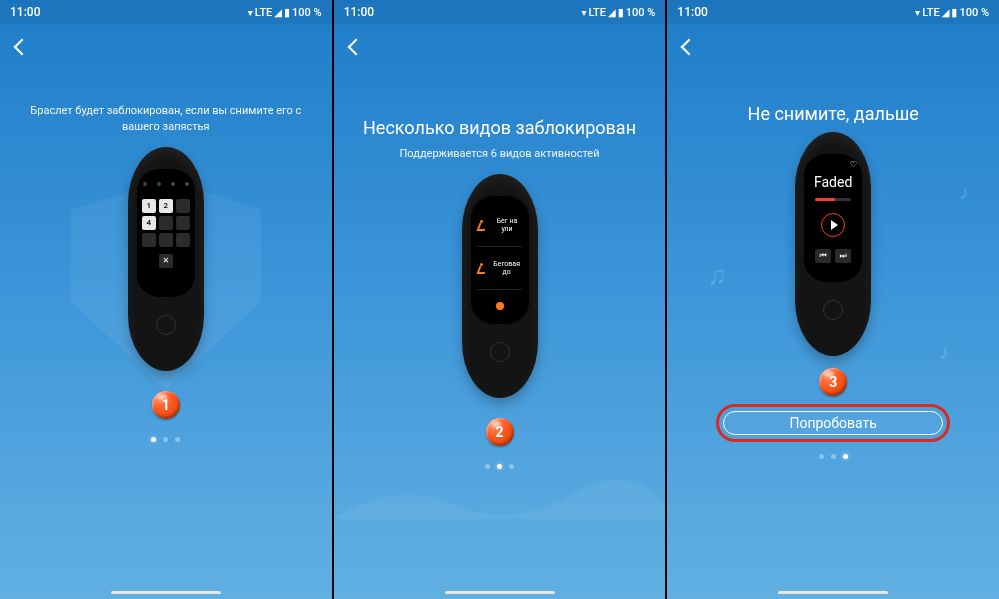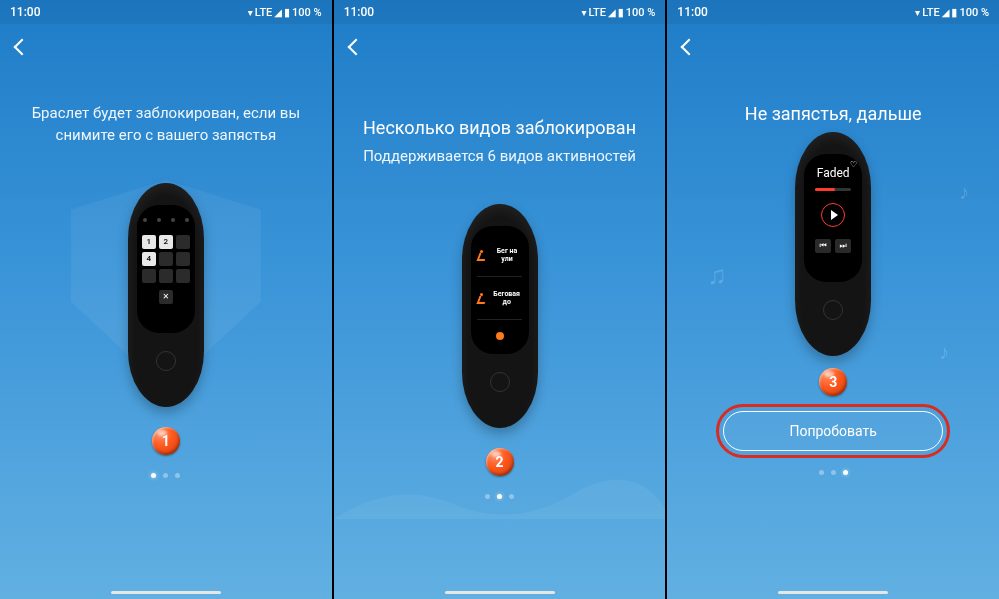--- a/index.html
+++ b/index.html
@@ -38,21 +38,21 @@
   .content {
     flex: 1;
     display: flex;
     flex-direction: column;
     align-items: center;
     padding-top: 46px;
     color: #fff;
     text-align: center;
   }
   .title { font-size: 18px; font-weight: 400; margin-bottom: 8px; }
-  .subtitle { font-size: 15px; line-height: 1.45; opacity: .92; max-width: 280px; margin-bottom: 36px; }
+  .subtitle { font-size: 11px; line-height: 1.45; opacity: .92; max-width: 280px; margin-bottom: 12px; }
   
   .band {
     width: 76px;
     height: 224px;
     background: #141414;
     border-radius: 38px / 56px;
     box-shadow: inset 0 6px 12px rgba(255,255,255,.06), 0 6px 12px rgba(0,0,0,.25);
     position: relative;
     display: flex;
     flex-direction: column;
@@ -86,21 +86,21 @@
   .kp-x { display:flex;align-items:center;justify-content:center; width:14px;height:14px;background:#2b2b2b;border-radius:2px;color:#fff;font-size:8px;margin-top:3px;}
   
   .act-item { display:flex; align-items:center; gap:4px; color:#fff; font-size:7px; width:100%; padding:3px 2px; }
   .act-item .icn { width:12px;height:12px; display:flex;align-items:center;justify-content:center; }
   .runner { width:10px;height:10px; position:relative;}
   .runner::before{content:"";position:absolute;top:0;left:3px;width:3px;height:3px;background:#ff7a1a;border-radius:50%;}
   .runner::after{content:"";position:absolute;top:3px;left:1px;width:6px;height:6px;border-left:2px solid #ff7a1a;border-bottom:2px solid #ff7a1a;transform:skewX(-20deg);}
   .act-sep { height:1px; background:#222; width:90%; }
   .dot-orange { width:8px;height:8px;border-radius:50%;background:#ff7a1a;margin-top:2px;}
   
-  .music-title { color:#fff; font-size:12px; margin-top:4px;}
+  .music-title { color:#fff; font-size:14px; margin-top:12px;}
   .music-bar { width:36px; height:3px; background:#333; border-radius:2px; position:relative; margin-top:4px;}
   .music-bar .fill{position:absolute;left:0;top:0;height:100%;width:55%;background:#ff3b30;border-radius:2px;}
   .music-play { width:24px;height:24px;border:1.5px solid #ff3b30;border-radius:50%;display:flex;align-items:center;justify-content:center;margin-top:8px;}
   .music-play .tri-r { width:0;height:0;border-left:7px solid #fff;border-top:5px solid transparent;border-bottom:5px solid transparent;margin-left:2px;}
   .music-controls { display:flex; gap:4px; margin-top:8px;}
   .mc { width:16px;height:14px;background:#2a2a2a;border-radius:2px;display:flex;align-items:center;justify-content:center;color:#fff;font-size:8px;}
   .heart-ic { color:#fff;font-size:8px;position:absolute;top:6px;right:5px;}
   
   .step-badge {
     width: 28px; height: 28px;
@@ -115,21 +115,21 @@
   .step-badge::after{content:"";position:absolute;top:3px;left:5px;width:10px;height:6px;background:rgba(255,255,255,.55);border-radius:50%;filter:blur(1px);}
   
   .cta-wrap {
     position: relative;
     margin-top: 8px;
     padding: 4px;
     border: 3px solid #d92b1f;
     border-radius: 30px;
   }
   .cta {
-    width: 220px; height: 40px;
+    width: 220px; height: 24px;
     border: 1.5px solid #fff;
     border-radius: 22px;
     display:flex;align-items:center;justify-content:center;
     color:#fff; font-size:14px;
     background: rgba(255,255,255,.04);
   }
   
   .page-dots { display:flex; gap:7px; justify-content:center; margin-top:18px; margin-bottom:10px;}
   .pd { width:5px;height:5px;border-radius:50%;background:rgba(255,255,255,.35);}
   .pd.active{ background:#fff; box-shadow:0 0 4px rgba(255,255,255,.6);}
@@ -217,21 +217,21 @@
   </div>
   <div class="hill">
     <svg viewBox="0 0 333 60" preserveAspectRatio="none">
         <path d="M0 60 Q60 20 120 45 T240 35 T333 50 L333 60 Z" fill="rgba(255,255,255,.06)"></path>
       </svg>
   </div>
   <div class="content" style="padding-top:60px;">
     <div class="title">Несколько видов заблокирован</div>
     <div class="subtitle">Поддерживается 6 видов активностей</div>
     <div class="band">
-      <div class="band-screen" style="justify-content:center;gap:10px;font-weight:bold;">
+      <div class="band-screen" style="justify-content:center;gap:10px;">
         <div class="act-item">
           <span class="icn">
               <span class="runner"></span>
             </span>
           <span>Бег на ули</span>
         </div>
         <div class="act-sep"></div>
         <div class="act-item">
           <span class="icn">
               <span class="runner"></span>
@@ -264,21 +264,21 @@
       <span>100 %</span>
     </span>
   </div>
   <div class="back-row">
     <span class="back-chevron"></span>
   </div>
   <span class="note" style="top:180px;right:30px;">♪</span>
   <span class="note" style="top:260px;left:40px;font-size:26px;">♫</span>
   <span class="note" style="top:340px;right:50px;">♪</span>
   <div class="content">
-    <div class="title">Не запястья, дальше</div>
+    <div class="title">Не снимите, дальше</div>
     <div class="band">
       <div class="band-screen" style="position:relative;">
         <span class="heart-ic">♡</span>
         <div class="music-title">Faded</div>
         <div class="music-bar">
             <div class="fill"></div>
           </div>
         <div class="music-play">
             <span class="tri-r"></span>
           </div>

